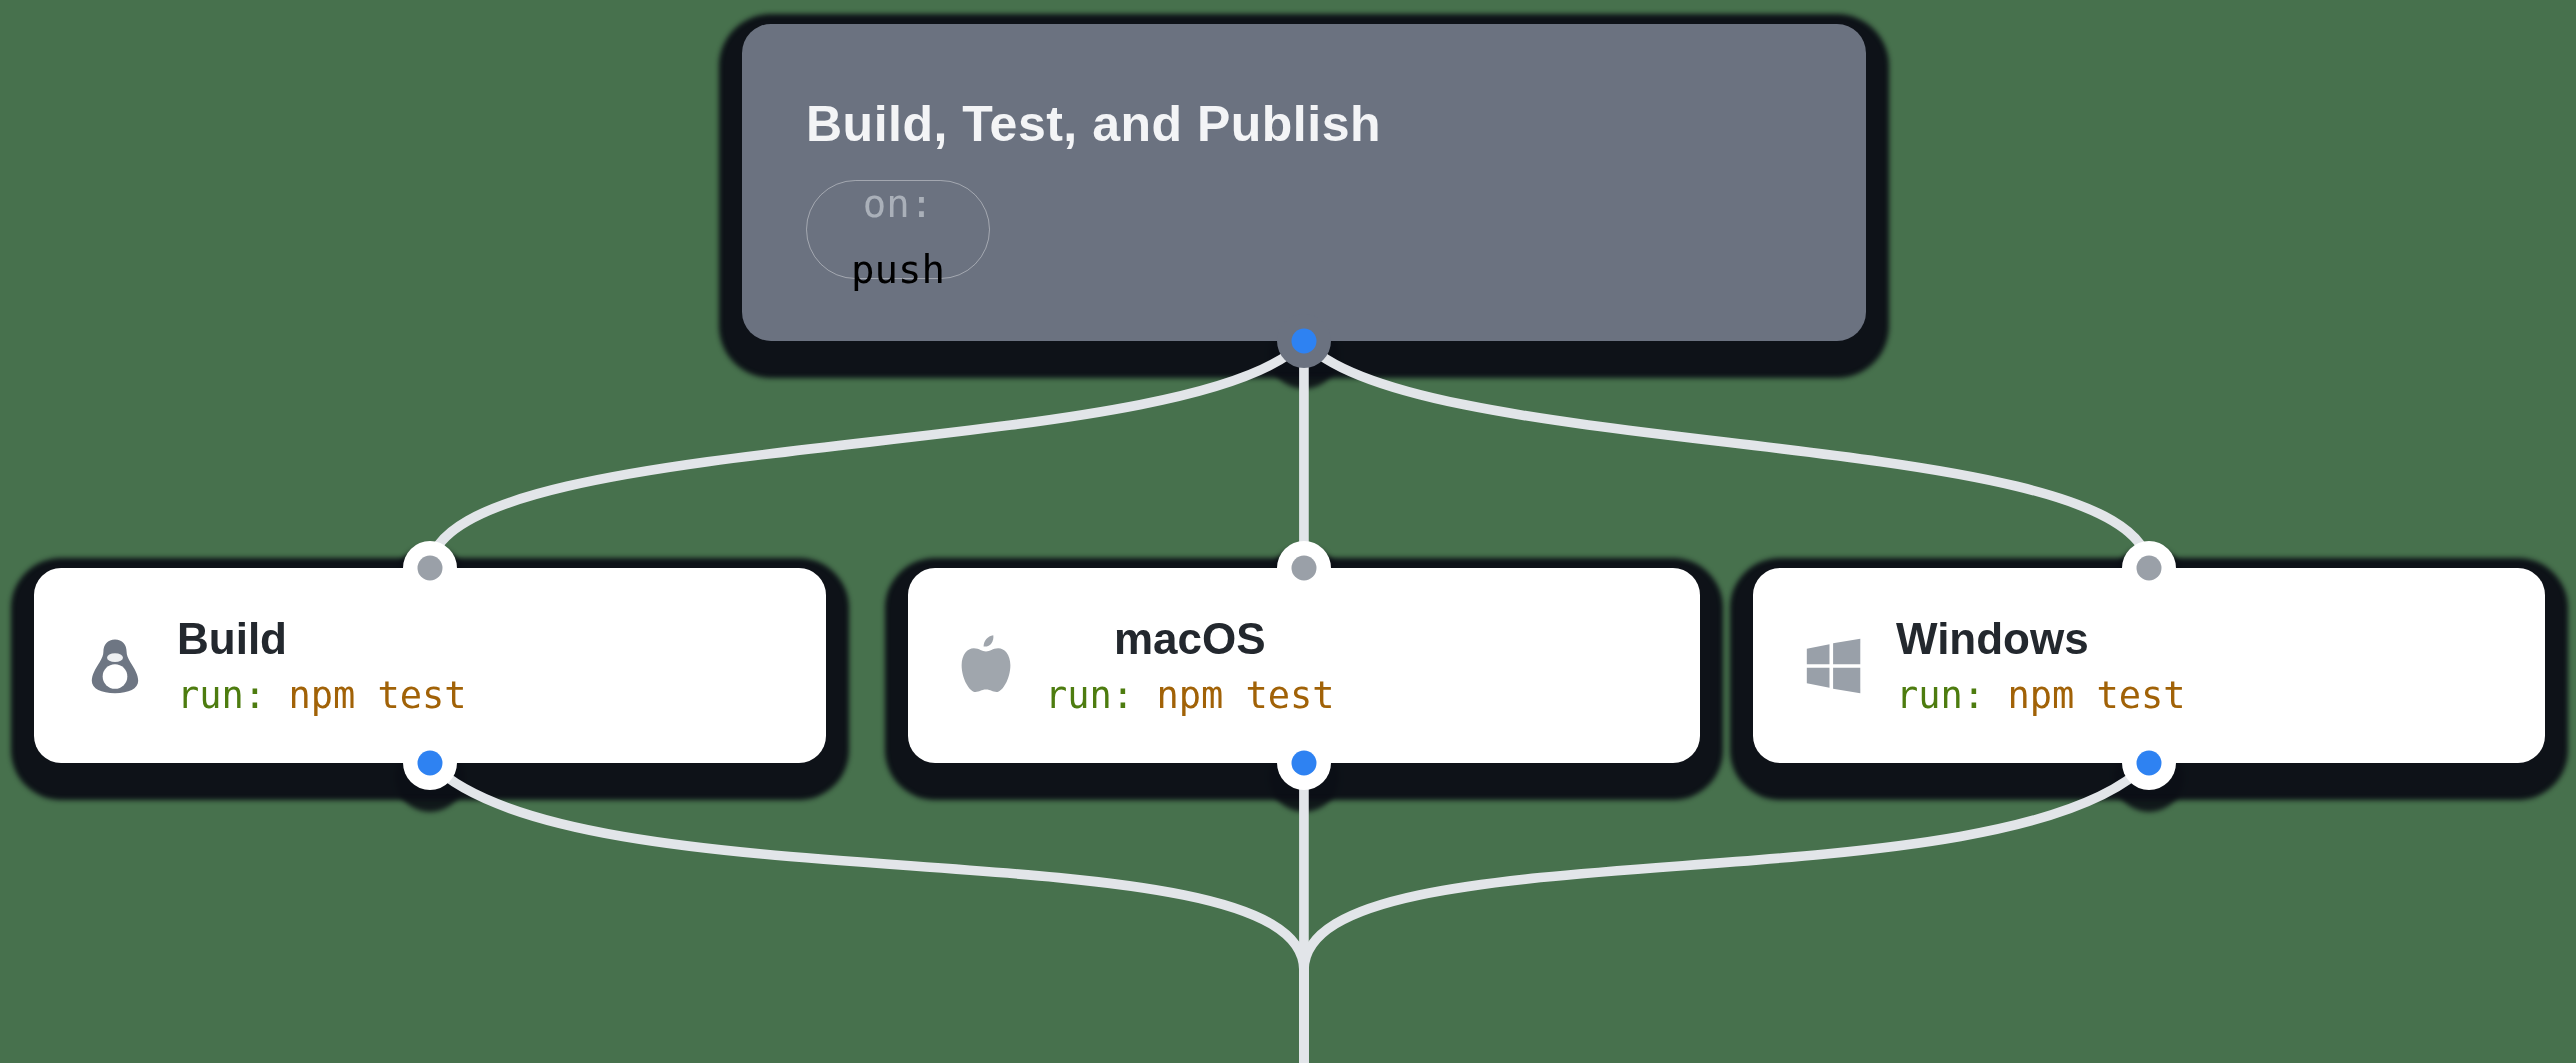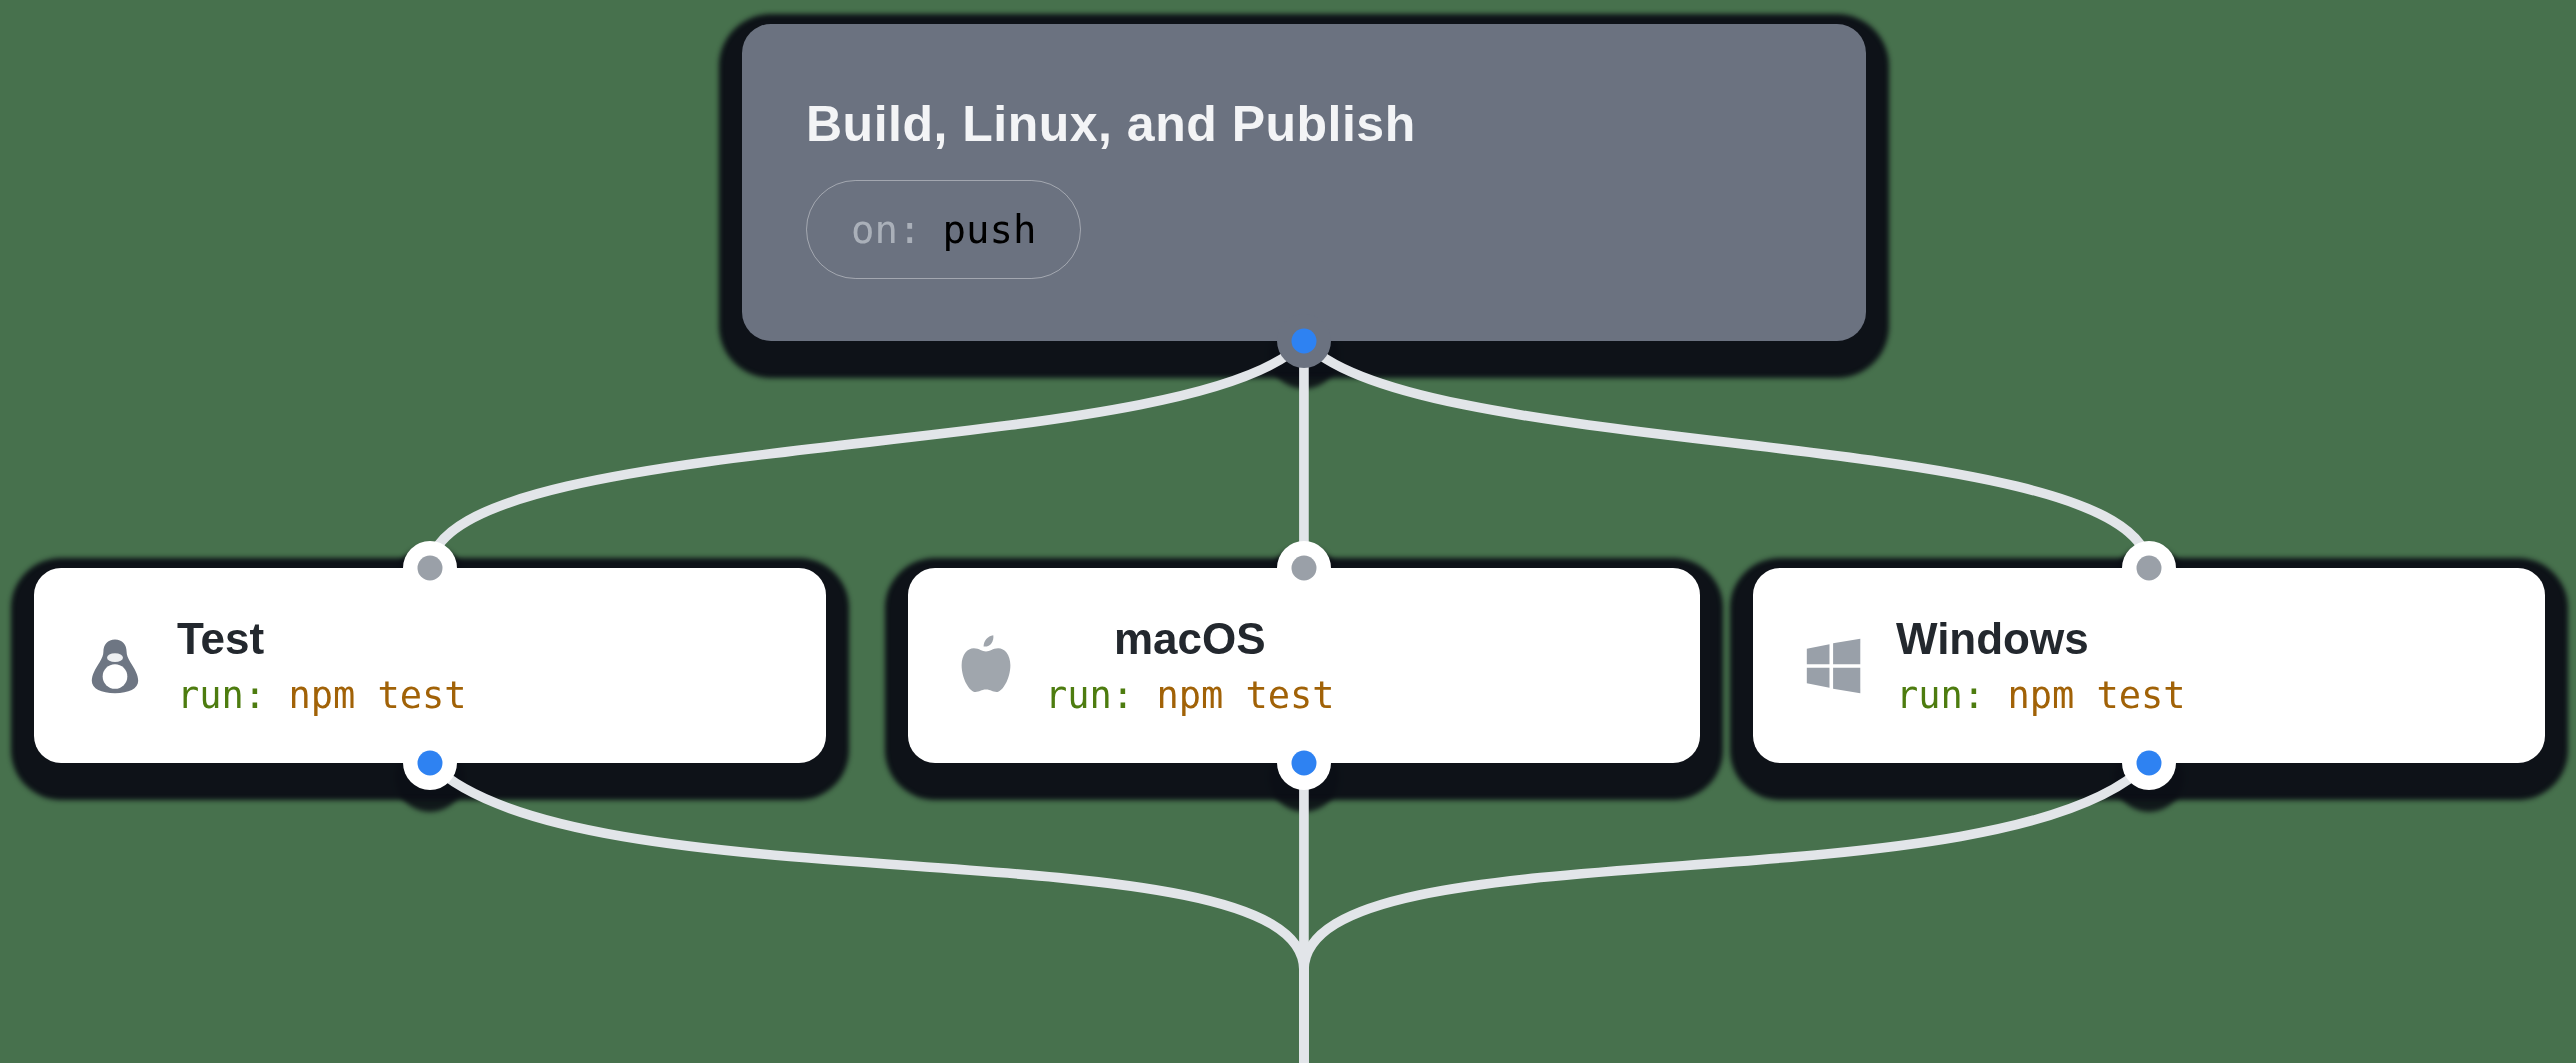--- a/index.html
+++ b/index.html
@@ -25,21 +25,21 @@
     padding:71px 0 0 64px;
     font-size:50px;line-height:58px;font-weight:600;
     color:#f3f4f6;letter-spacing:0.5px;
   }
   .trigger-badge{
     display:inline-flex;align-items:center;
     margin:27px 0 0 64px;height:97px;padding:0 44px;
     border:1.9px solid rgba(255,255,255,0.38);
     border-radius:50px;
     font-family:"DejaVu Sans Mono", monospace;
-    font-size:39px;gap:21px;
+    font-size:39px;gap:21px;flex-direction:column;
   }
   .badge-key{color:#aab0b9;}
   .badge-value{color:#000000;}
   .job-card{
     top:568px;width:792px;height:195px;
     background:var(--job-card-bg,#ffffff);
     border-radius:27px;
     display:flex;align-items:center;
     padding-left:52px;box-sizing:border-box;gap:33px;
   }
@@ -86,37 +86,37 @@
 
   <div class="port-shadow" style="left:1304px;top:354px"></div>
   <div class="port-shadow" style="left:430px;top:581px"></div>
   <div class="port-shadow" style="left:1304px;top:581px"></div>
   <div class="port-shadow" style="left:2149px;top:581px"></div>
   <div class="port-shadow" style="left:430px;top:777px"></div>
   <div class="port-shadow" style="left:1304px;top:777px"></div>
   <div class="port-shadow" style="left:2149px;top:777px"></div>
 
   <div class="card trigger-card">
-    <div class="trigger-title">Build, Linux, and Publish</div>
+    <div class="trigger-title">Build, Test, and Publish</div>
     <div class="trigger-badge">
       <span class="badge-key">on:</span>
       <span class="badge-value">push</span>
     </div>
   </div>
 
   <div class="card job-card linux">
     <span class="job-icon" style="color: rgb(110, 118, 131);">
       <svg width="58" height="64" viewBox="0 0 80 85">
         <path fill="currentColor" d="M40 6c-10 0-16 7-16 17 0 5-2 9-5 14-6 9-11 18-11 26 0 11 13 17 32 17s32-6 32-17c0-8-5-17-11-26-3-5-5-9-5-14 0-10-6-17-16-17z"></path>
         <circle cx="40" cy="57" r="17" fill="#ffffff"></circle>
         <ellipse cx="40" cy="31" rx="11" ry="6" fill="#eef0f2"></ellipse>
       </svg>
     </span>
     <span>
-      <div class="job-title">Test</div>
+      <div class="job-title">Build</div>
       <div class="job-run">
         <span class="run-key">run:</span>
         <span class="run-value">npm test</span>
       </div>
     </span>
   </div>
 
   <div class="card job-card macos">
     <span class="job-icon" style="color: rgb(160, 166, 173);">
       <svg width="52" height="64" viewBox="0 0 64 76">

